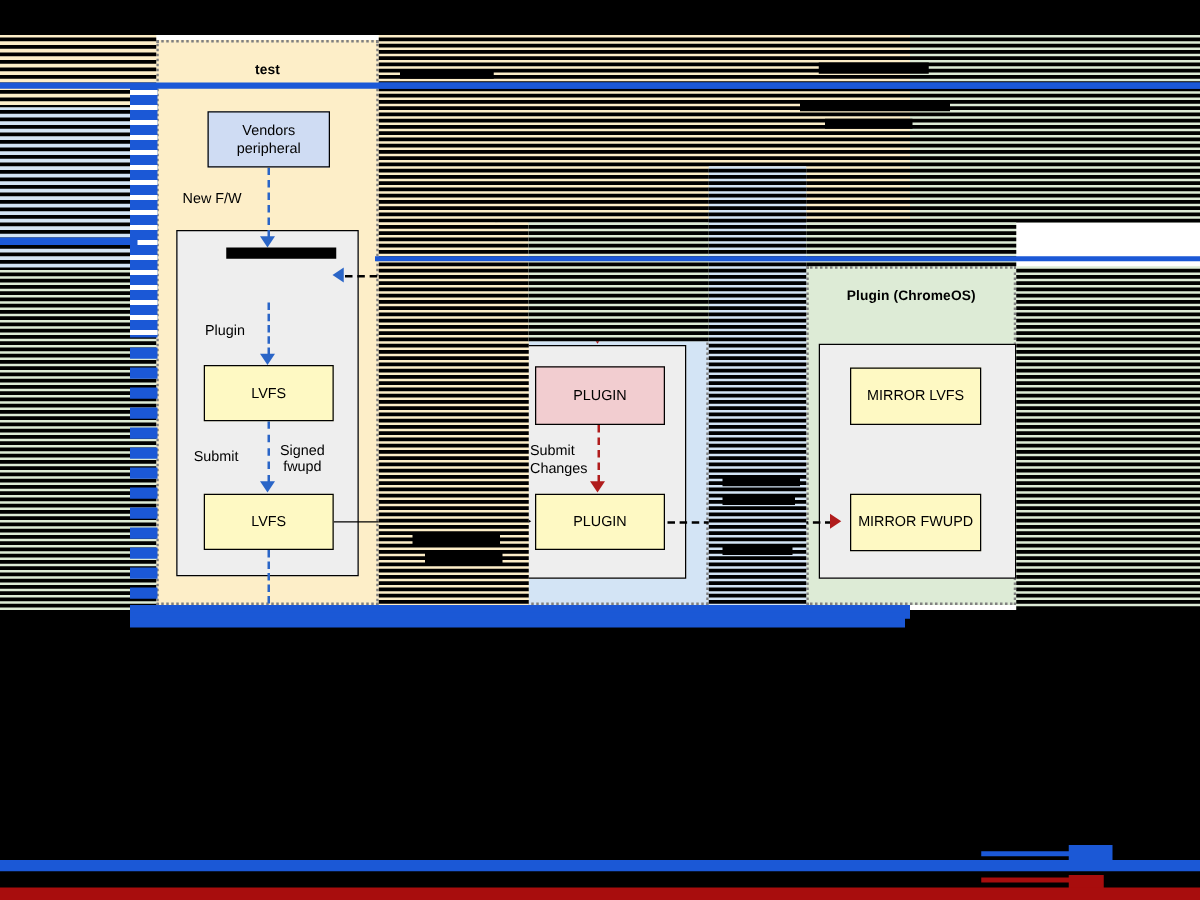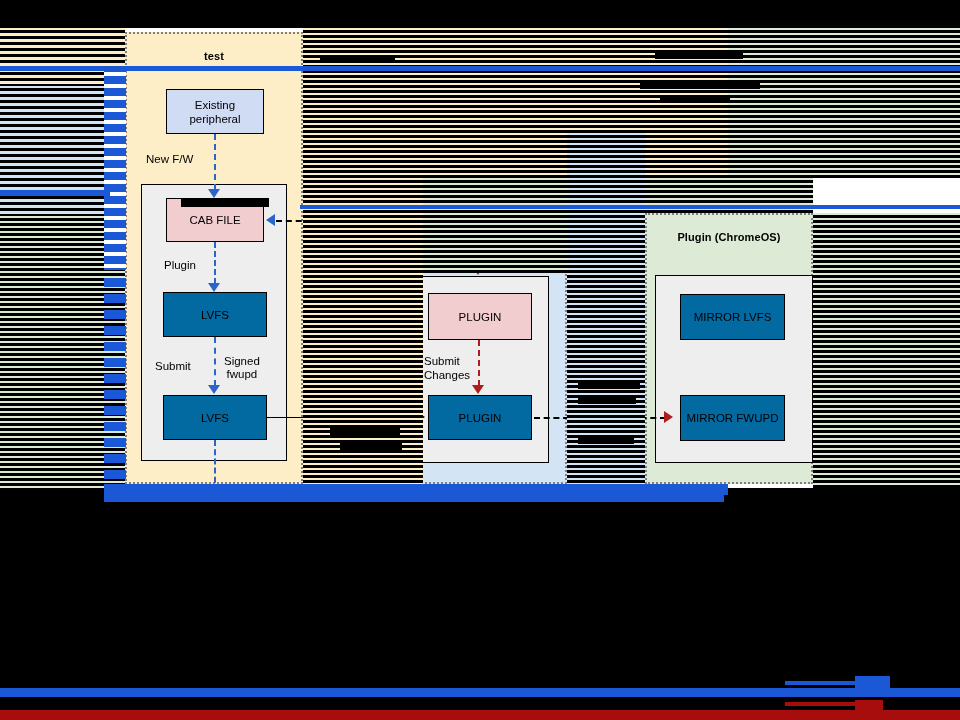--- a/index.html
+++ b/index.html
@@ -38,21 +38,21 @@
   
   .node {
     position:absolute;
     border:1.5px solid #000;
     display:flex; align-items:center; justify-content:center;
     text-align:center;
     font-size:11.5px; color:#000; line-height:14px;
   }
   .n-blue  { background:#cfdcf3; }
   .n-pink  { background:#f2cdd0; }
-  .n-green { background:#0369a1; }
+  .n-green { background:#fef9c3; }
 
   .node-existing { left:166px; top:89px;  width:98px;  height:45px; }
   .node-cab      { left:166px; top:198px; width:98px;  height:44px; }
   .node-lvfs1    { left:163px; top:292px; width:104px; height:45px; }
   .node-lvfs2    { left:163px; top:395px; width:104px; height:45px; }
   .node-newper   { left:431px; top:204px; width:100px; height:32px; }
   .node-plugin   { left:428px; top:293px; width:104px; height:47px; }
   .node-fwupd    { left:428px; top:395px; width:104px; height:45px; }
   .node-mlvfs    { left:680px; top:294px; width:105px; height:46px; }
   .node-mfwupd   { left:680px; top:395px; width:105px; height:46px; }
@@ -139,25 +139,22 @@
   <div class="vline vred" style="left:478px; top:340px; height:46px;"></div>
   <div class="arrowhead ah-down-red" style="left:472px; top:385px;"></div>
 
   <div class="solid-black" style="left:267px; top:417px; width:152px;"></div>
   <div class="arrowhead ah-right-blk" style="left:415px; top:411px;"></div>
 
   <div class="hline vred" style="left:534px; top:417px; width:132px;"></div>
   <div class="arrowhead ah-right-red" style="left:664px; top:411px;"></div>
 
   <div class="node n-blue node-existing">
-    <span style="white-space:pre-line;">Existing
+    <span style="white-space:pre-line;">Vendors
 peripheral</span>
-  </div>
-  <div class="node n-pink node-cab">
-    <span>CAB FILE</span>
   </div>
   <div class="node n-green node-lvfs1">
     <span>LVFS</span>
   </div>
   <div class="node n-green node-lvfs2">
     <span>LVFS</span>
   </div>
   <div class="node n-blue node-newper">
     <span>New Peripheral</span>
   </div>

